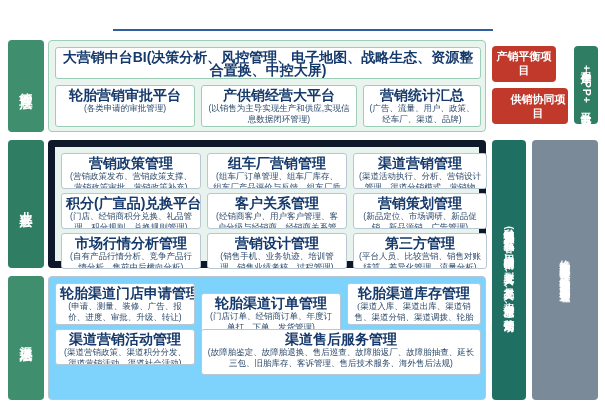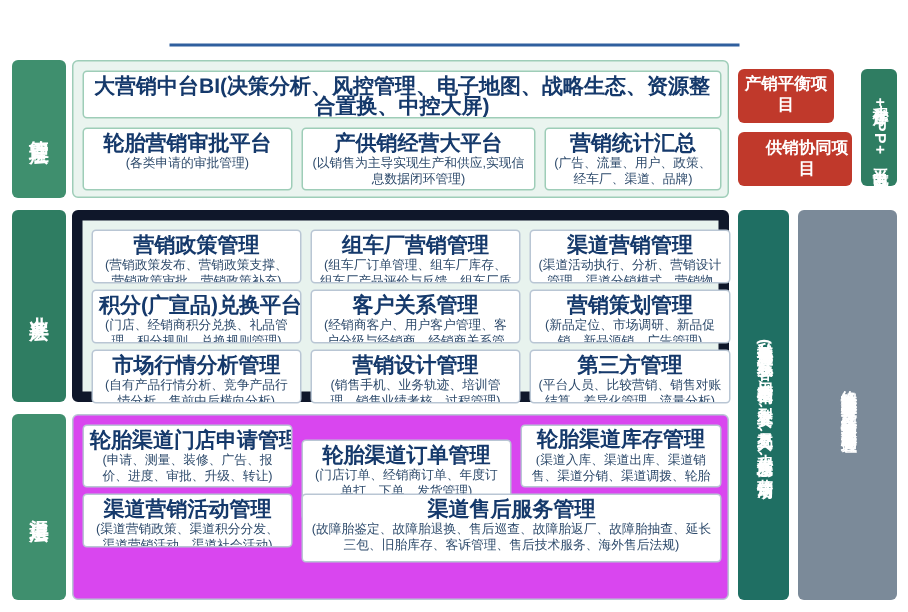--- a/index.html
+++ b/index.html
@@ -65,21 +65,21 @@
   .mg-label{background:#3f8f6e;}
   .mg-body{background:#eaf4ef;border:1px solid #9ecdb8;}
   .mg-card{border-color:#9ecdb8;}
 
   
   .bz-label{background:#2f7d62;}
   .bz-body{background:#e8f3ee;border:7px solid #0f172a;}
 
   
   .ch-label{background:#3f8f6e;}
-  .ch-body{background:#d946ef;border:1px solid #b9c6d4;}
+  .ch-body{background:#7dd3fc;border:1px solid #b9c6d4;}
 
   
   .side-card{
     position:absolute;border-radius:4px;box-sizing:border-box;
     display:flex;align-items:center;justify-content:center;
     text-align:center;color:#ffffff;font-weight:bold;
   }
   .side-card .sc-txt{font-size:11px;line-height:14px;}
   .red{background:#c0392b;}
   .vcol{

